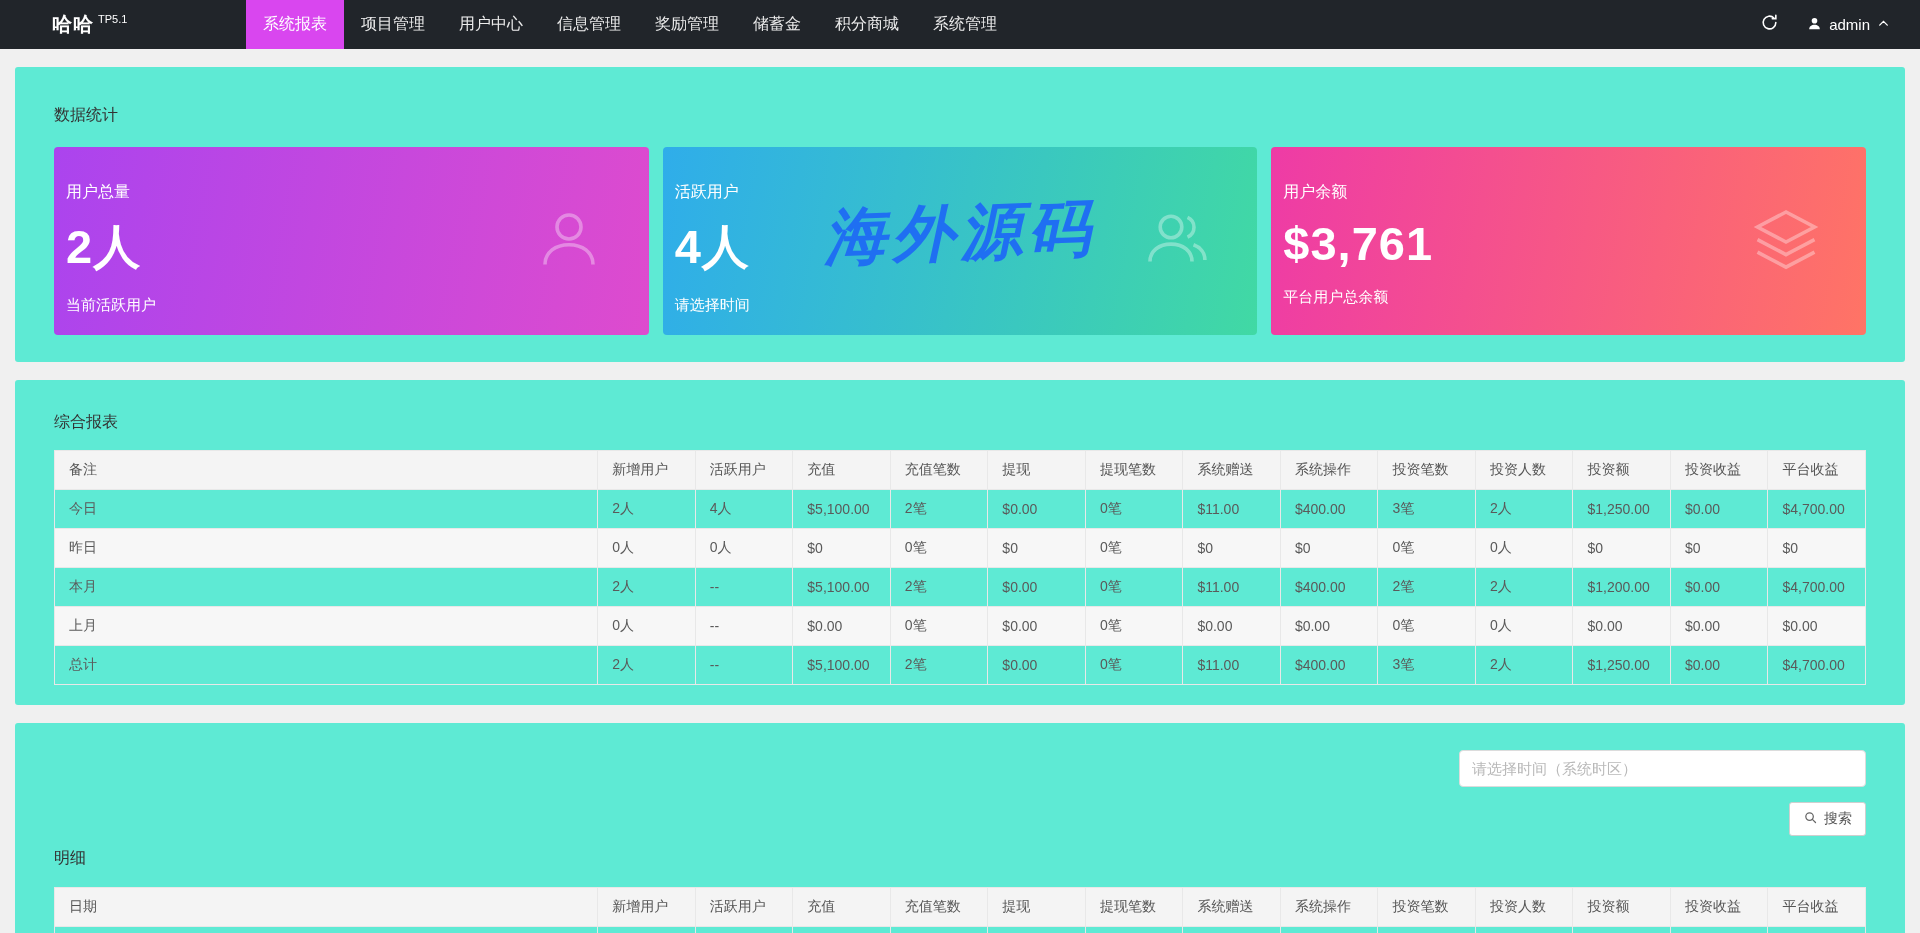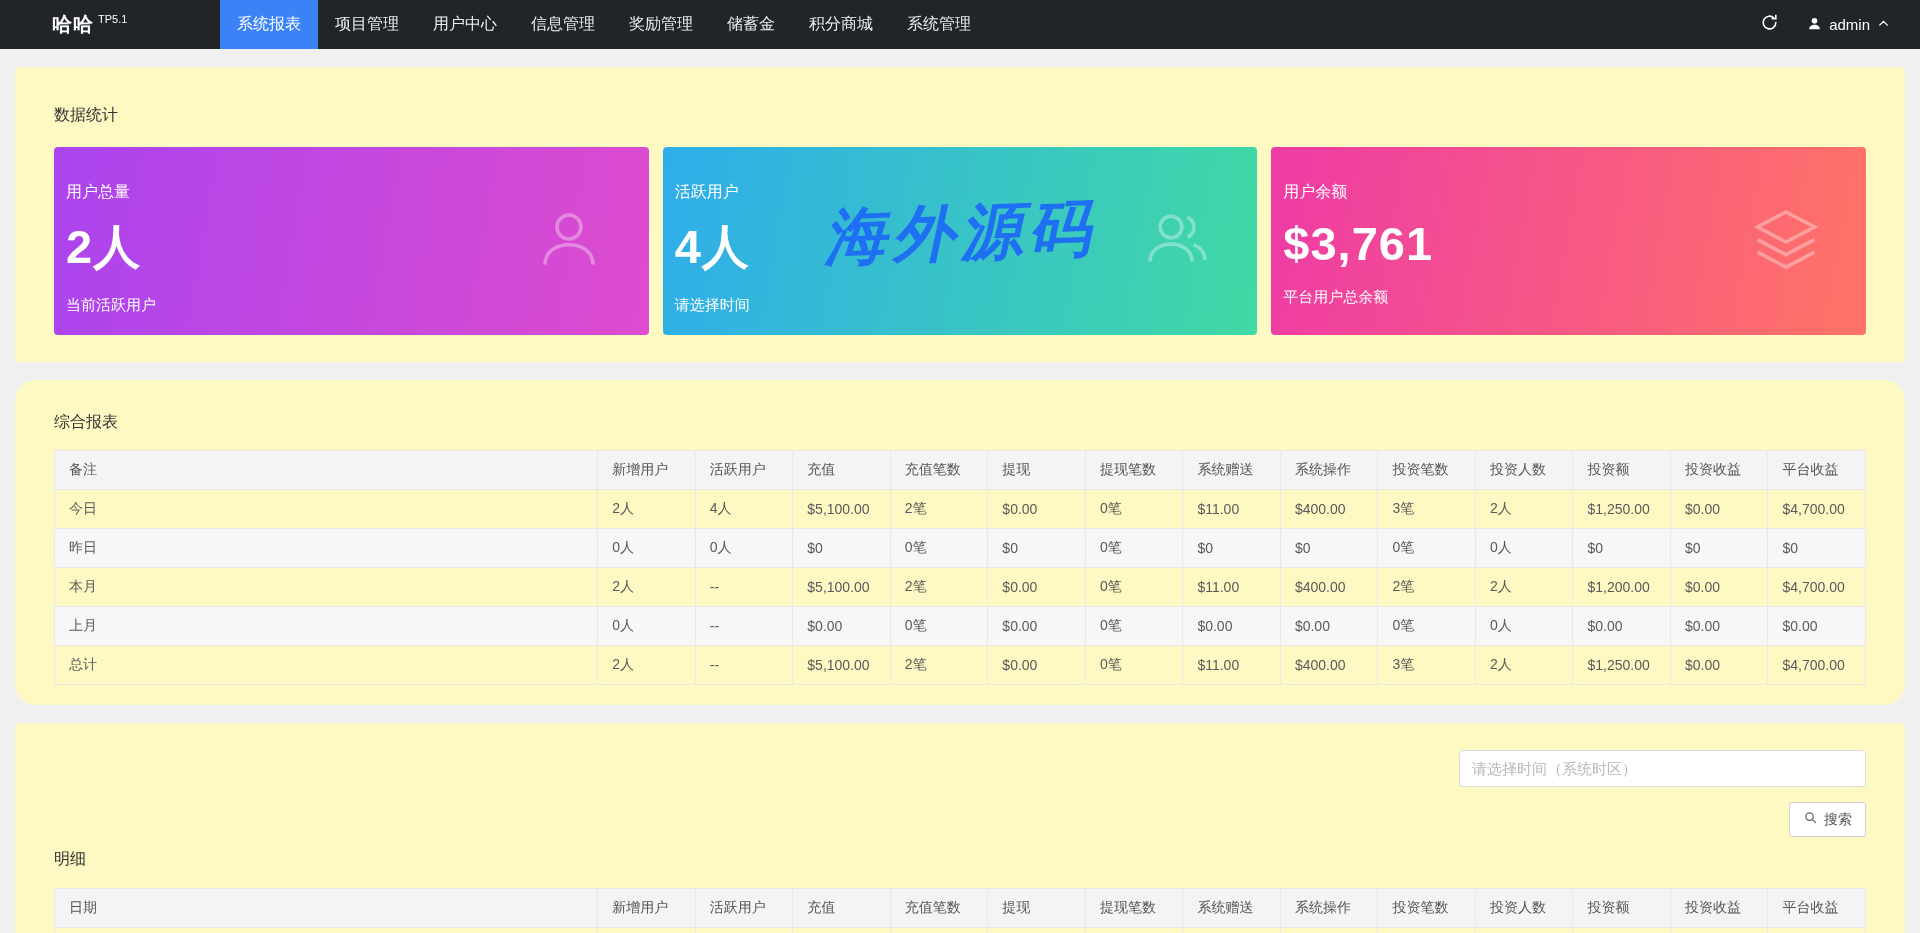--- a/index.html
+++ b/index.html
@@ -16,74 +16,74 @@
   .logo-badge { font-size:11px; font-weight:normal; margin-left:4px; margin-top:-12px; color:#fff; }
   .nav { display:flex; }
   .nav-item { display:flex; align-items:center; padding:0 17px; font-size:16px; color:#ececec; cursor:pointer; }
   .nav-item.active { color:#fff; }
   .topbar-right { margin-left:auto; display:flex; align-items:stretch; }
   .refresh-btn { display:flex; align-items:center; padding:0 20px; cursor:pointer; }
   .user-menu { display:flex; align-items:center; gap:7px; padding:0 30px 0 8px; font-size:15px; cursor:pointer; }
 
   
   .page { padding:18px 15px 0; }
-  .card { background:#fef9c3; border-radius:3px; margin-bottom:18px; }
+  .card { background:#5eead4; border-radius:3px; margin-bottom:18px; }
   .section-title { font-size:16px; color:#333; }
 
   
   .card-stats { padding:38px 39px 27px; }
   .card-stats .section-title { margin-bottom:21px; }
   .stat-row { display:flex; gap:14px; }
   .stat-card { flex:1; height:188px; border-radius:4px; color:#fff; position:relative; padding:35px 12px; overflow:hidden; }
   .stat-label { font-size:16px; }
   .stat-value { font-size:47px; font-weight:bold; margin-top:13px; letter-spacing:1px; }
   .stat-sub { font-size:15px; margin-top:17px; }
   .stat-icon { position:absolute; right:44px; top:50%; transform:translateY(-50%); opacity:.35; }
   .stat-watermark {
     position:absolute; left:50%; top:46%; transform:translate(-50%,-50%) rotate(-2deg);
     font-size:62px; font-weight:bold; font-style:italic; white-space:nowrap;
     font-family:"DejaVu Serif","Liberation Serif",serif; z-index:2; letter-spacing:6px;
   }
 
   
-  .card-report { padding:32px 39px 20px;border-radius:21px; }
+  .card-report { padding:32px 39px 20px; }
   .card-report .section-title { margin-bottom:17px; }
   table.data-table { width:100%; border-collapse:collapse; table-layout:fixed; font-size:14px; color:#5a5a5a; }
   table.data-table th, table.data-table td { border:1px solid #e8e8e8; text-align:left; padding:0 14px; height:39px; font-weight:normal; overflow:hidden; white-space:nowrap; }
   table.data-table th { background:#f4f4f4; color:#555; }
   table.data-table th:first-child, table.data-table td:first-child { width:30%; }
   table.data-table tbody tr:nth-child(even) td { background:#f7f7f7; }
 
   
   .card-detail { padding:27px 39px 60px; }
   .search-area { display:flex; flex-direction:column; align-items:flex-end; }
   .search-input {
     width:407px; height:37px; border:1px solid #dcdcdc; border-radius:4px;
     padding:0 12px; font-size:15px; color:#333; outline:none;
     font-family:"Liberation Sans","DejaVu Sans",sans-serif;
   }
   .search-input::placeholder { color:#b9b9b9; }
   .search-btn {
     margin-top:15px; display:inline-flex; align-items:center; gap:6px;
     padding:7px 13px; background:#fff; border:1px solid #cfcfcf; border-radius:3px;
     font-size:14px; color:#555; cursor:pointer;
-    font-family:Liberation Serif, serif;
+    font-family:Liberation Sans, sans-serif;
   }
   .card-detail .section-title { margin:12px 0 18px; }
 </style>
 </head>
 <body>
 
 <header class="topbar">
   <div class="logo">
     <span class="logo-text">哈哈</span>
     <span class="logo-badge">TP5.1</span>
   </div>
   <nav class="nav">
-      <div class="nav-item active" style="background: #3b82f6;">
+      <div class="nav-item active" style="background: #d946ef; margin-left: 26px;">
         <span>系统报表</span>
       </div>
       <div class="nav-item">
         <span>项目管理</span>
       </div>
       <div class="nav-item">
         <span>用户中心</span>
       </div>
       <div class="nav-item">
         <span>信息管理</span>

